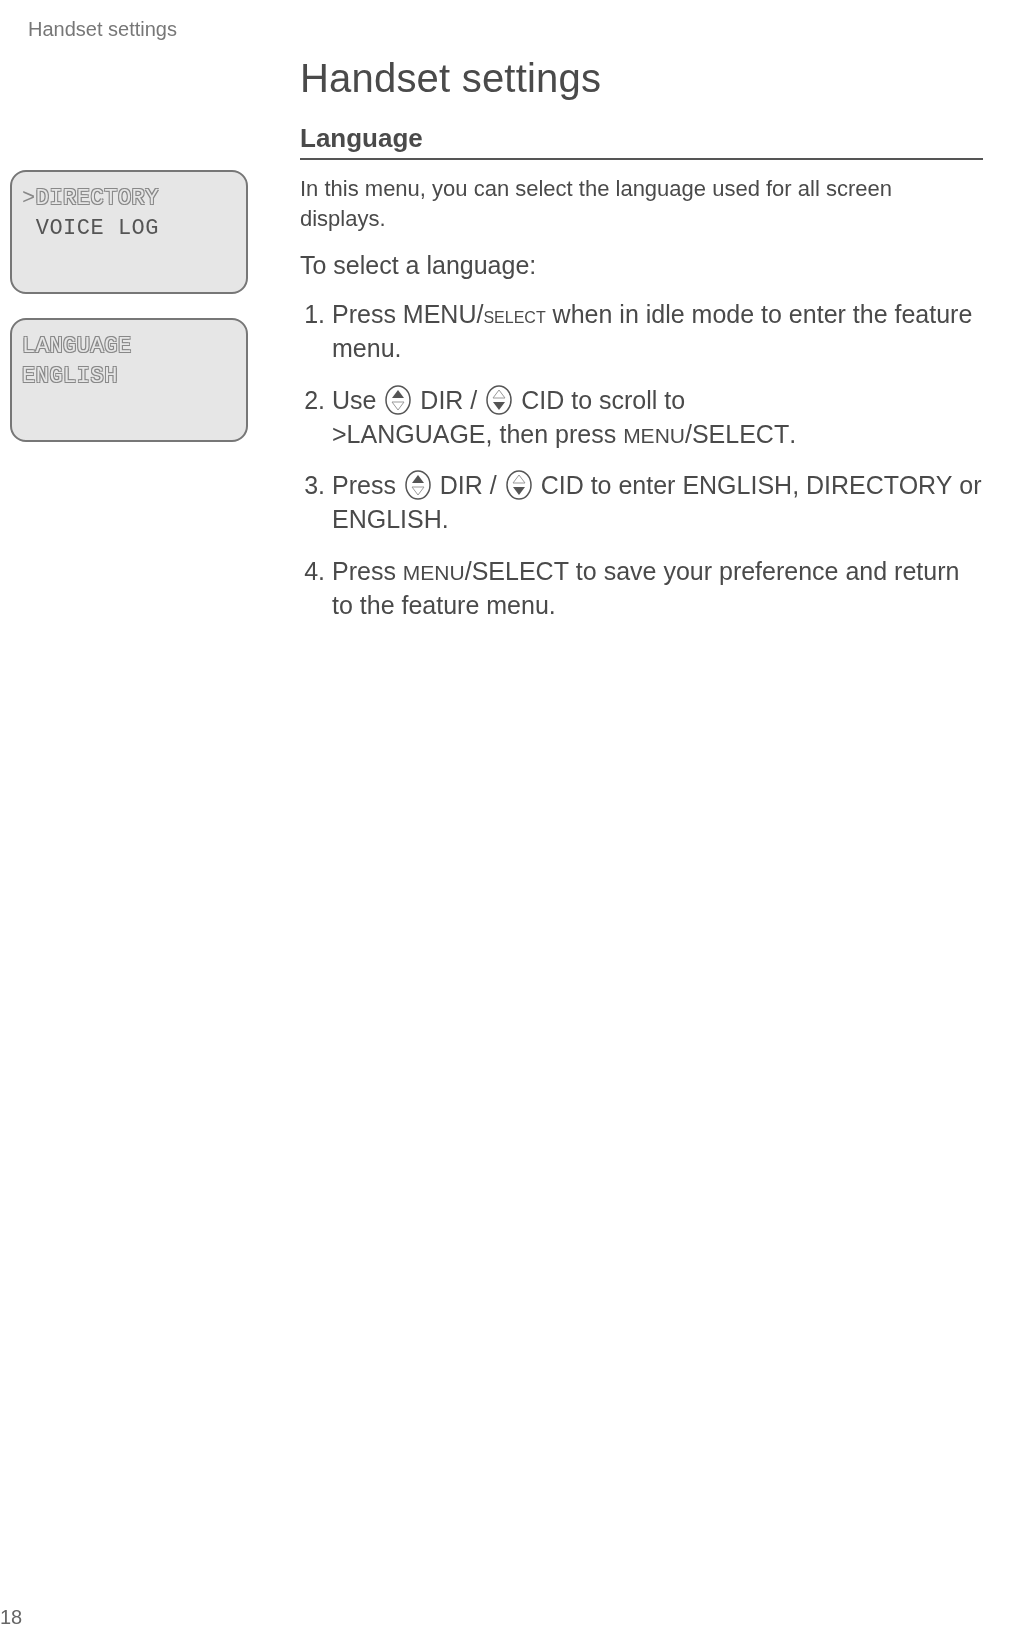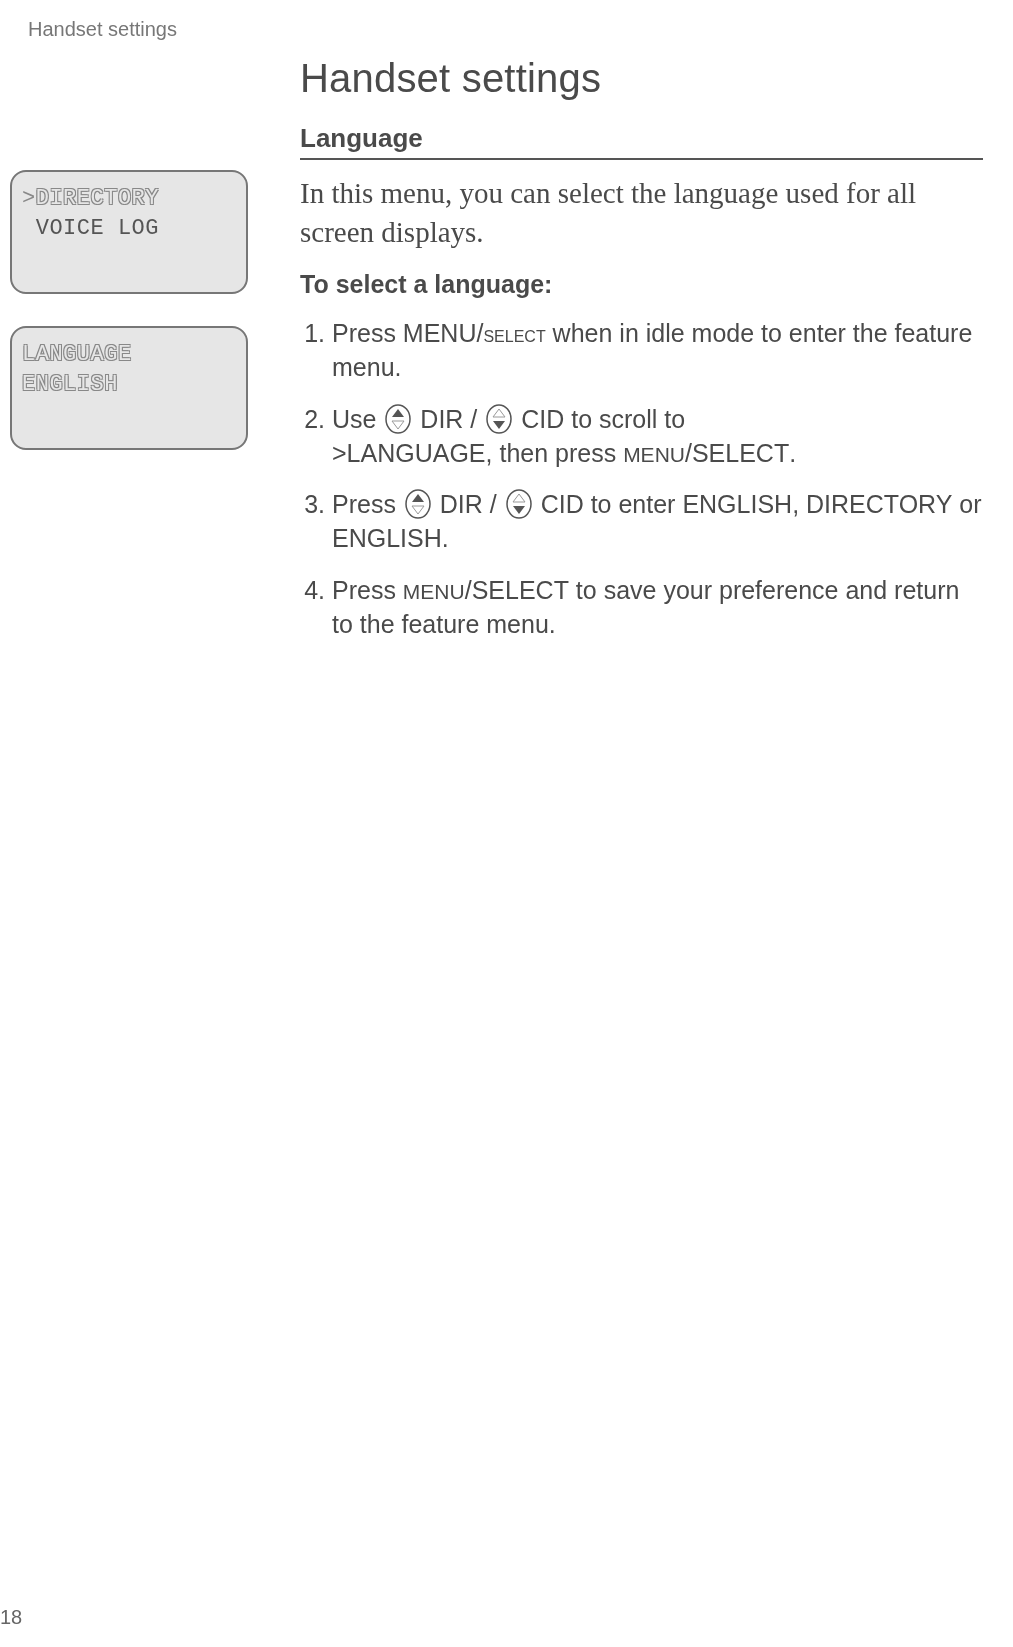--- a/index.html
+++ b/index.html
@@ -34,29 +34,28 @@
     letter-spacing: 0.2px;
   }
   h2 {
     font-size: 26px;
     font-weight: 600;
     margin: 0 0 4px 0;
     padding-bottom: 4px;
     border-bottom: 2px solid #555;
   }
   p.lead {
-    font-size: 29px;
+    font-size: 22px;
     font-weight: 300;
     line-height: 1.35;
     margin: 14px 0 18px 0;
-    font-family: Liberation Serif, serif;
   }
   p.intro {
     font-size: 25px;
-    font-weight: 700;
+    font-weight: 400;
     margin: 0 0 18px 0;
   }
   ol.steps {
     list-style: decimal;
     padding-left: 32px;
     margin: 0;
   }
   ol.steps li {
     font-size: 25px;
     font-weight: 300;
@@ -76,21 +75,21 @@
     position: absolute;
     top: 170px;
     left: 10px;
   }
   .lcd {
     width: 238px;
     height: 124px;
     background: #e6e6e6;
     border: 2px solid #777;
     border-radius: 16px;
-    margin-bottom: 32px;
+    margin-bottom: 24px;
     padding: 12px 10px 0 10px;
     box-sizing: border-box;
     font-family: "Courier New", monospace;
     font-weight: 400;
     font-size: 22px;
     line-height: 1.35;
     letter-spacing: 0.5px;
     color: #555;
   }
   .lcd .line { white-space: pre; }

